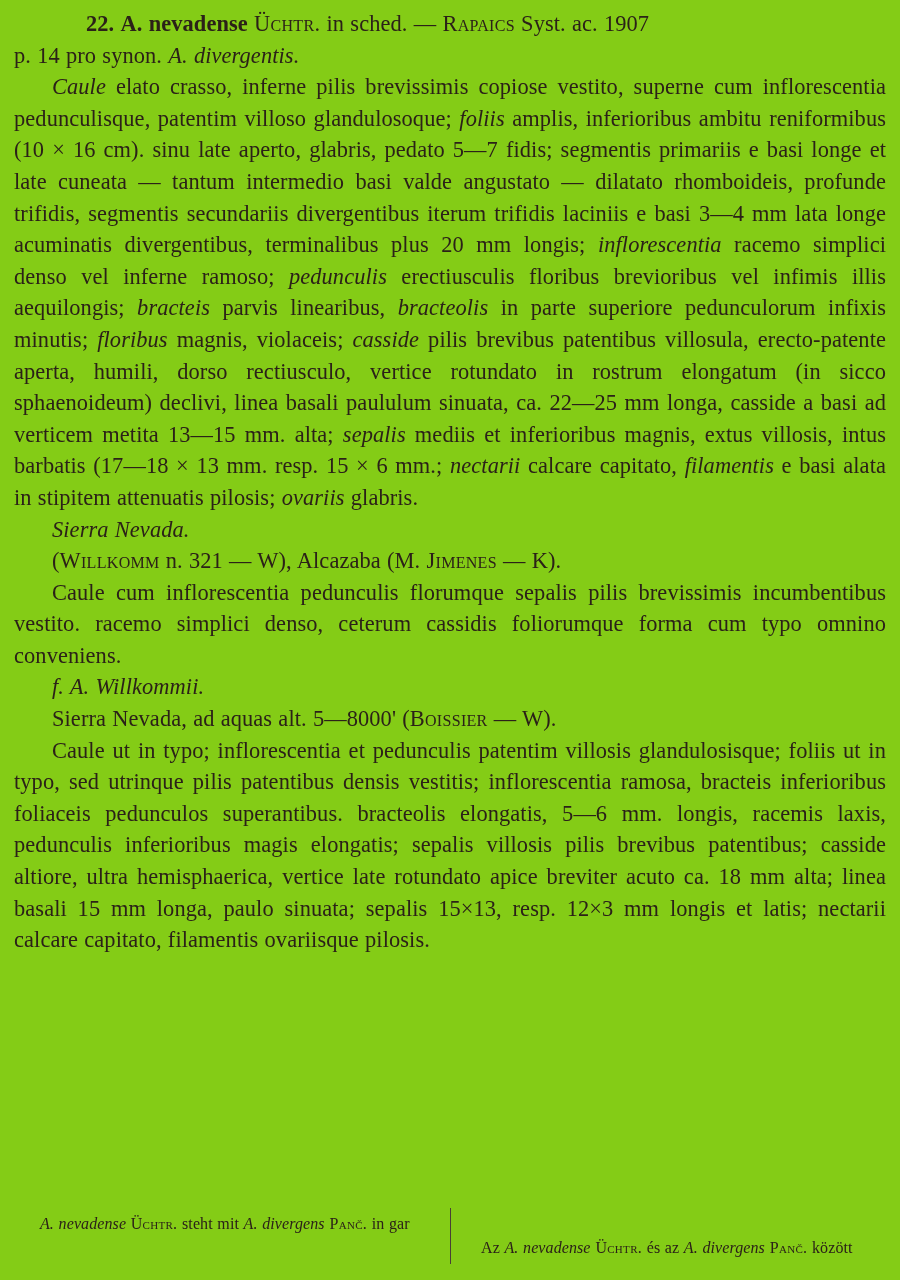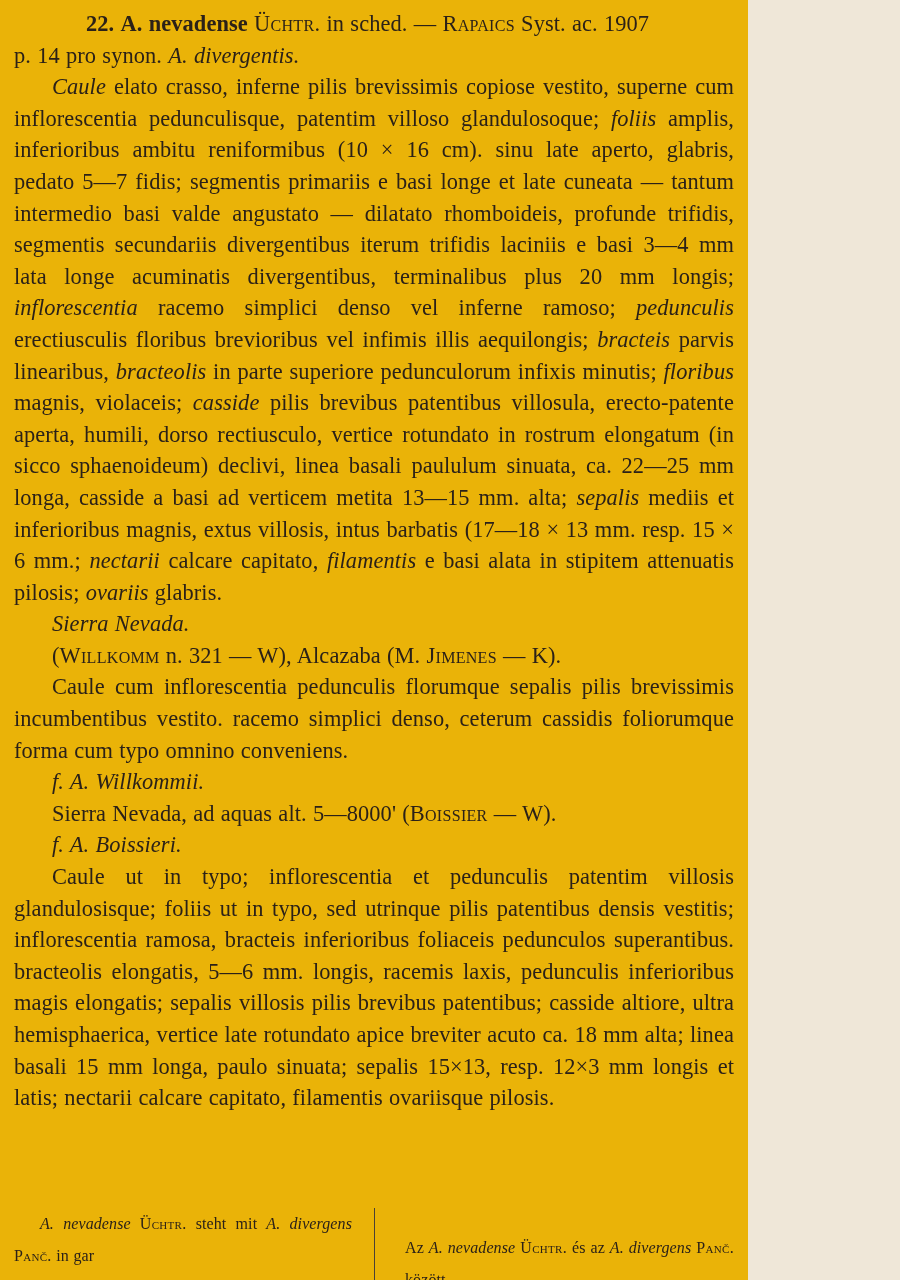--- a/index.html
+++ b/index.html
@@ -9,25 +9,25 @@
   body {
     width: 900px;
     height: 1280px;
     background: #efe7d8;
     font-family: "Liberation Serif", serif;
     color: #2b2118;
     overflow: hidden;
   }
   .page {
     position: relative;
-    width: 748px;
+    width: 900px;
     height: 1280px;
     padding: 16px;
     box-sizing: border-box;
-    background: #eab308;
+    background: #84cc16;
   }
   .col {
     position: absolute;
     left: 14px;
     right: 14px;
     top: 8px;
   }
   p {
     margin: 0;
     font-size: 22.4px;
@@ -104,21 +104,20 @@
     </p>
 
     <p class="indent">Caule cum inflorescentia pedunculis florumque sepalis pilis brevissimis incumbentibus vestito. racemo simplici denso, ceterum cassidis foliorumque forma cum typo omnino conveniens.</p>
 
     <p class="indent it">f. A. Willkommii.</p>
 
     <p class="indent">
       <span>Sierra Nevada, ad aquas alt. 5—8000' (</span><span class="sc">Boissier</span><span> — W).</span>
     </p>
 
-    <p class="indent it">f. A. Boissieri.</p>
 
     <p class="indent">Caule ut in typo; inflorescentia et pedunculis patentim villosis glandulosisque; foliis ut in typo, sed utrinque pilis patentibus densis vestitis; inflorescentia ramosa, bracteis inferioribus foliaceis pedunculos superantibus. bracteolis elongatis, 5—6 mm. longis, racemis laxis, pedunculis inferioribus magis elongatis; sepalis villosis pilis brevibus patentibus; casside altiore, ultra hemisphaerica, vertice late rotundato apice breviter acuto ca. 18 mm alta; linea basali 15 mm longa, paulo sinuata; sepalis 15×13, resp. 12×3 mm longis et latis; nectarii calcare capitato, filamentis ovariisque pilosis.</p>
 
 
   </div>
 
   <div class="two-col">
     <div class="c left">
       <p>
         <span class="it">A.</span><span class="it"> nevadense </span><span class="sc">Üchtr.</span><span> steht</span>

